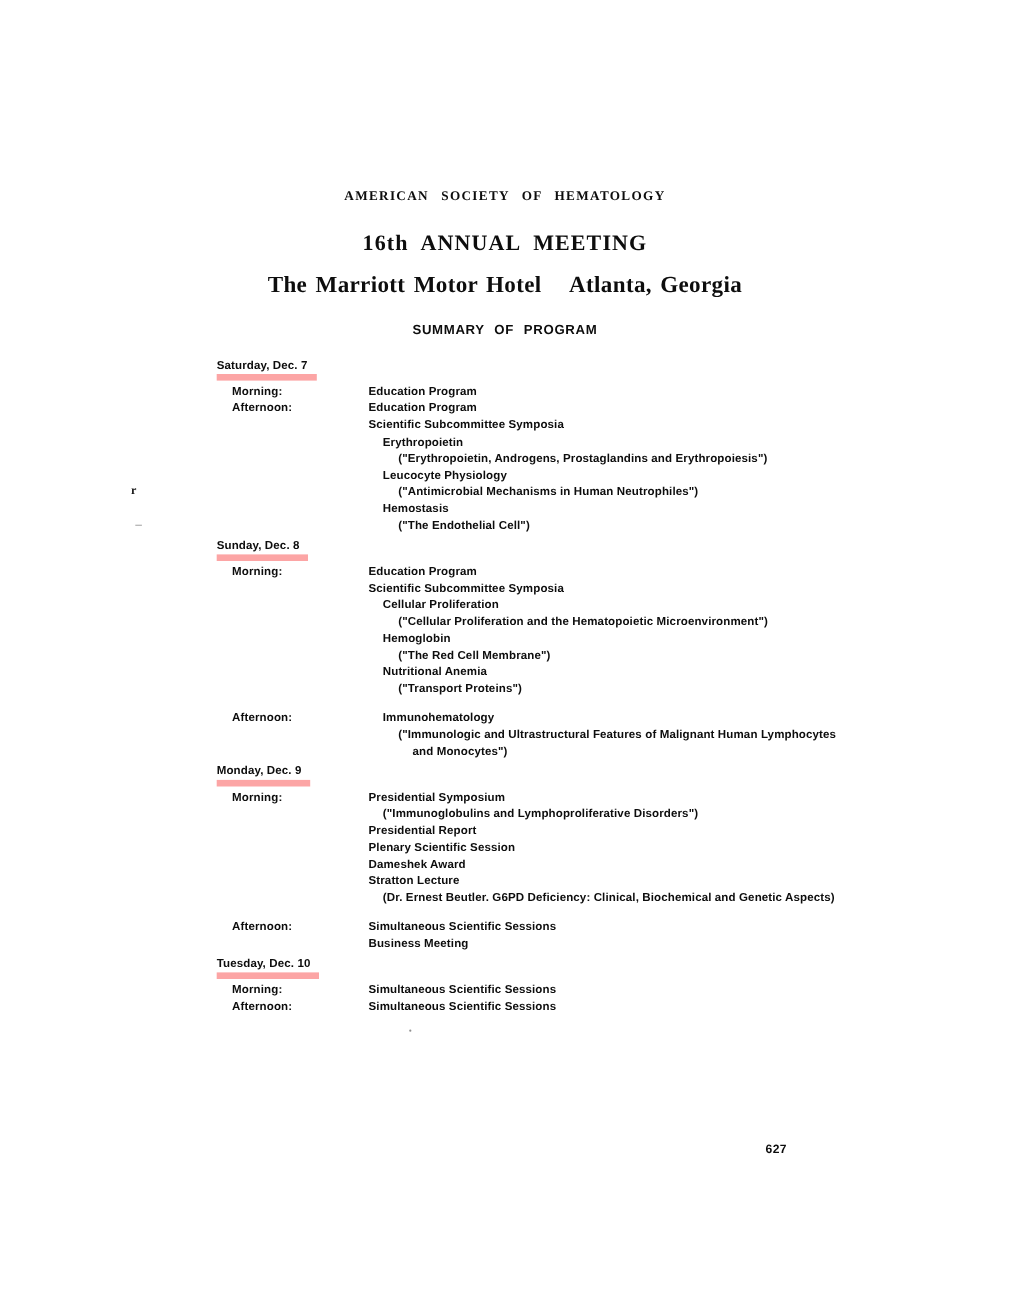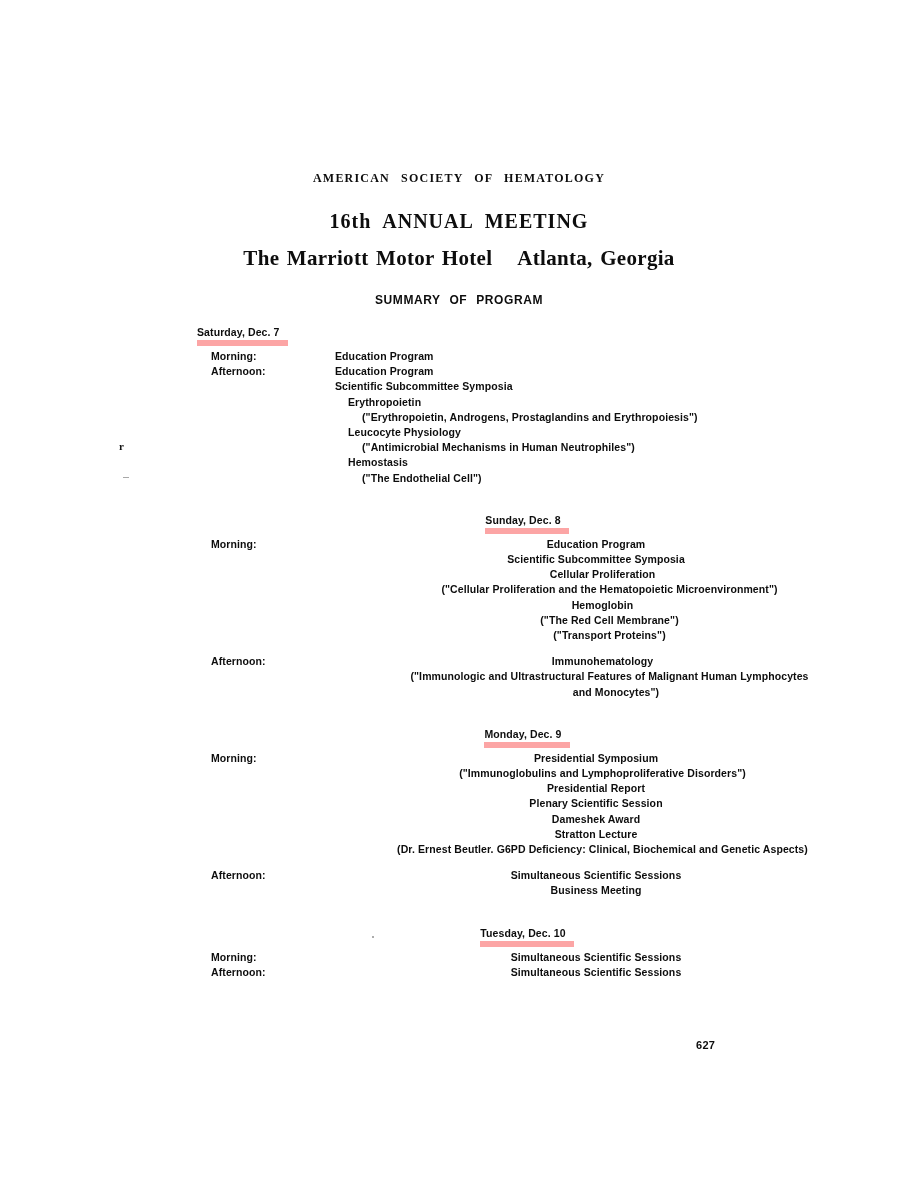--- a/index.html
+++ b/index.html
@@ -48,21 +48,21 @@
     letter-spacing: 0.6px; word-spacing: 5px;
     white-space: nowrap;
   }
 
   
   .schedule {
     position: absolute; left: 197px; top: 326px; width: 660px;
     font-size: 10.5px; font-weight: bold;
     letter-spacing: 0.1px;
   }
-  .day + .day { margin-top: 28px; text-align: center; }
+  .day + .day { margin-top: 4px; }
   .day-header {
     display: inline-block;
     border-bottom: 6px solid #fca5a5;
     padding: 0 8px 1px 0;
     line-height: 13px;
     margin-bottom: 3px;
     white-space: nowrap;
   }
   .session { position: relative; }
   .session.gap { margin-top: 11px; }
@@ -130,20 +130,21 @@
         </div></div>
       <div class="day"><div class="day-header">Sunday, Dec. 8</div><div class="session">
           <div class="session-time">Morning:</div>
           <div class="session-lines">
             <div class="line i0">Education Program</div>
             <div class="line i0">Scientific Subcommittee Symposia</div>
             <div class="line i1">Cellular Proliferation</div>
             <div class="line i2">("Cellular Proliferation and the Hematopoietic Microenvironment")</div>
             <div class="line i1">Hemoglobin</div>
             <div class="line i2">("The Red Cell Membrane")</div>
+            <div class="line i1">Nutritional Anemia</div>
             <div class="line i2">("Transport Proteins")</div>
           </div>
         </div><div class="session gap">
           <div class="session-time">Afternoon:</div>
           <div class="session-lines">
             <div class="line i1">Immunohematology</div>
             <div class="line i2">("Immunologic and Ultrastructural Features of Malignant Human Lymphocytes</div>
             <div class="line i3">and Monocytes")</div>
           </div>
         </div></div>

